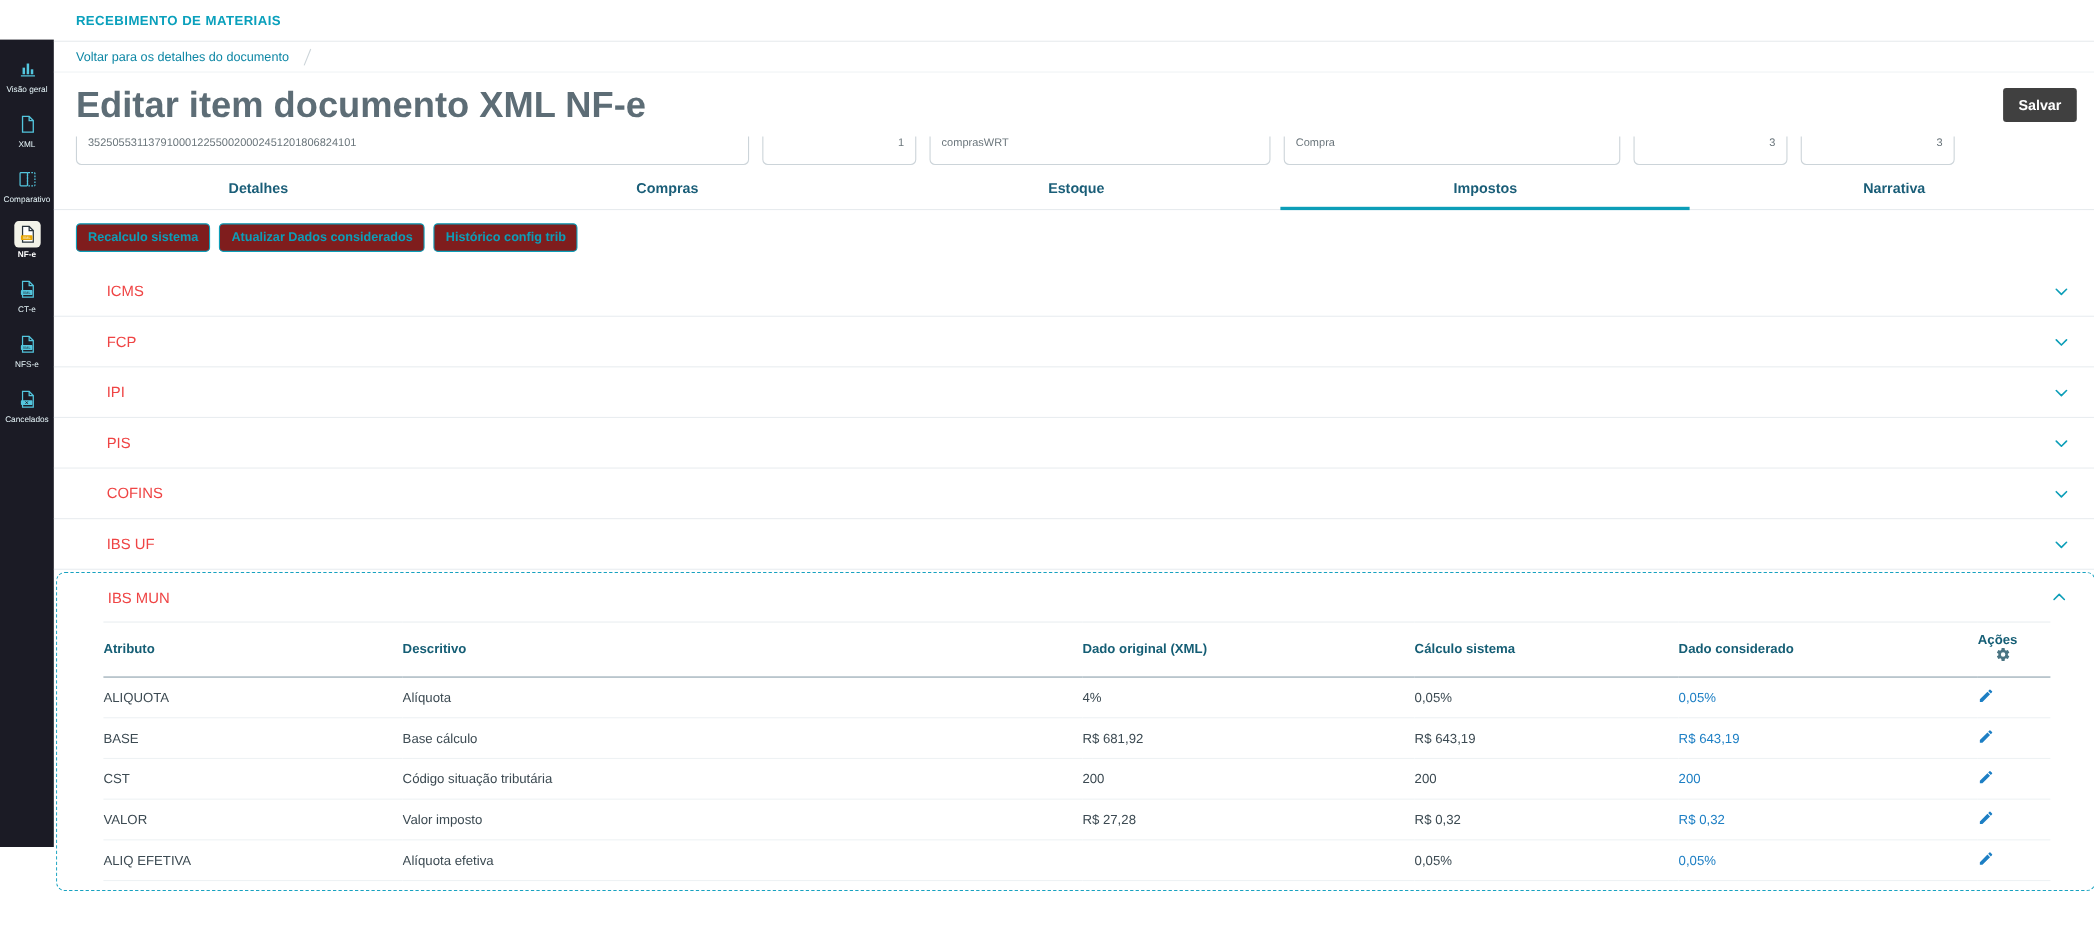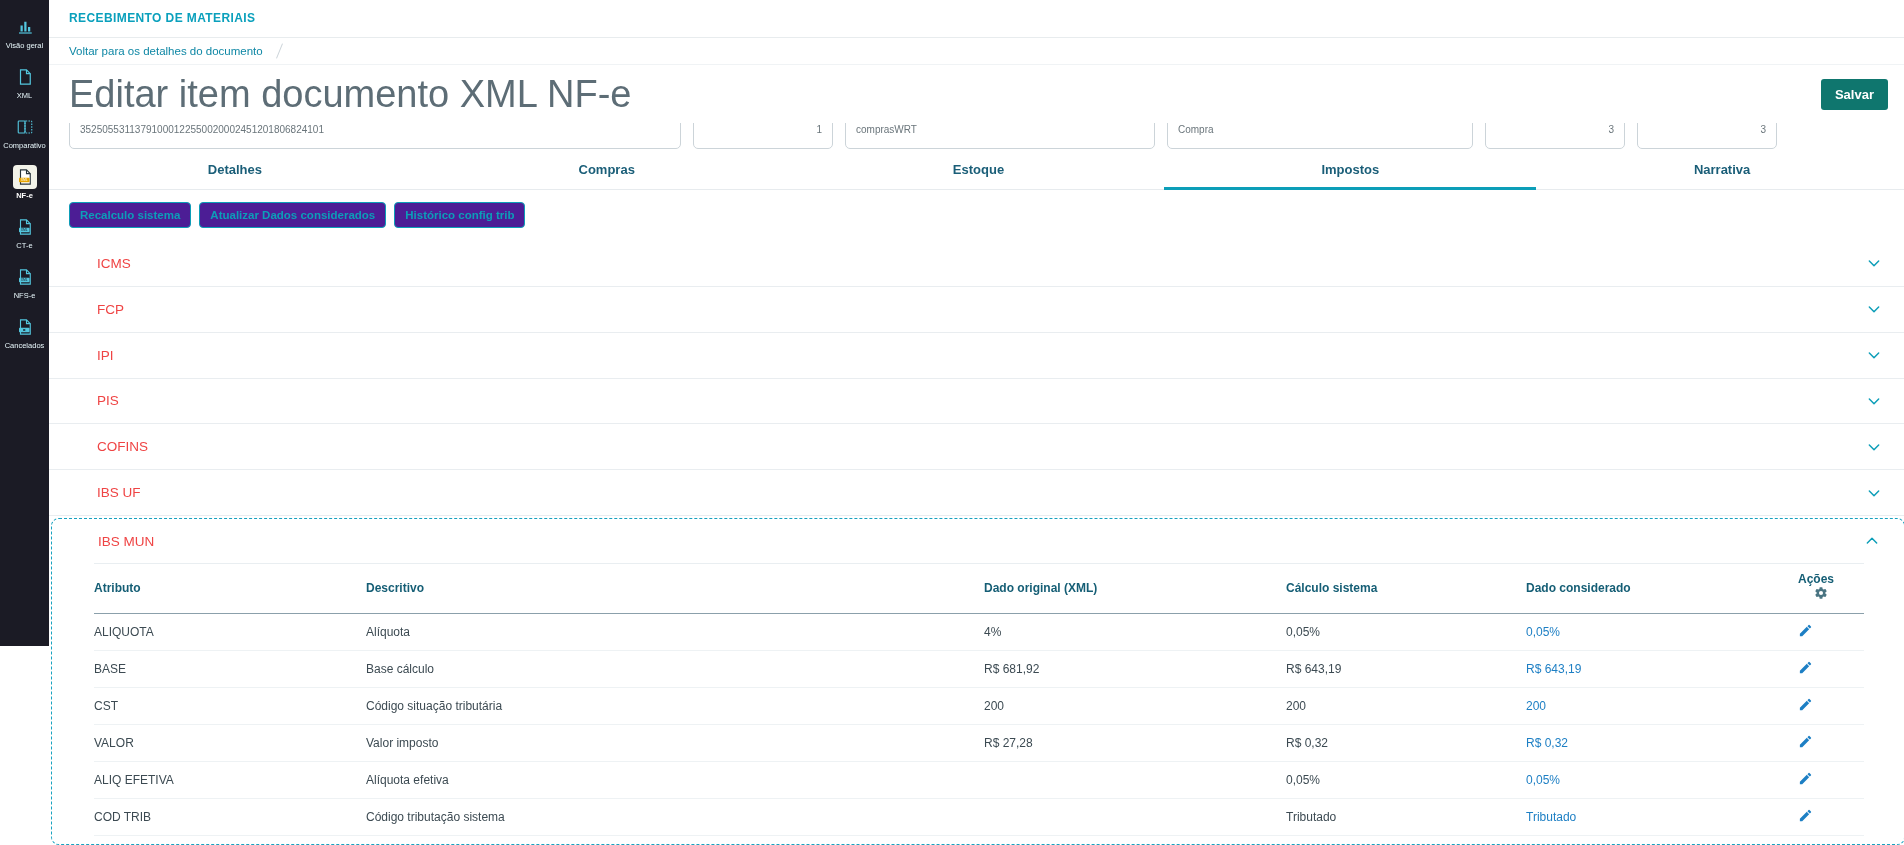--- a/index.html
+++ b/index.html
@@ -1,22 +1,22 @@
 <!DOCTYPE html>
 <html><head>
 <meta charset="utf-8">
 <style>
   * { box-sizing: border-box; margin: 0; padding: 0; }
   html, body { width: 1904px; height: 845px; overflow: hidden; background: #fff;
     font-family: "Liberation Sans", sans-serif; }
   .app { display: flex; width: 1904px; height: 845px; }
 
   
-  .sidebar { width: 49px; min-width: 49px; height: 646px; background: #1b1b25;
-    display: flex; flex-direction: column; align-items: center; padding-top: 8px; }
+  .sidebar { width: 49px; min-width: 49px; height: 734px; background: #1b1b25;
+    display: flex; flex-direction: column; align-items: center; padding-top: 8px; margin-top: 36px; }
   .sb-item { width: 49px; padding: 7px 1px 8px; display: flex; flex-direction: column;
     align-items: center; cursor: pointer; }
   .sb-icon { width: 24px; height: 24px; display: flex; align-items: center; justify-content: center; }
   .sb-item.active .sb-icon { background: #f3f3e9; border-radius: 4px; }
   .sb-label { font-size: 7.5px; color: #e7f6fa; margin-top: 3px; text-align: center;
     line-height: 8px; white-space: nowrap; }
   .sb-item.active .sb-label { font-weight: bold; color: #ffffff; }
 
   
   .main { flex: 1; display: flex; flex-direction: column; background: #fff; }
@@ -26,40 +26,40 @@
   .module-title { color: #0aa0bc; font-size: 12px; font-weight: bold; letter-spacing: .4px; }
 
   .crumbbar { height: 28px; border-bottom: 1px solid #f0f3f5; display: flex; align-items: center;
     padding-left: 20px; }
   .crumb-link { color: #0e87a5; font-size: 11.5px; cursor: pointer; }
   .crumb-sep { width: 1px; height: 16px; background: #ccd4d9; transform: rotate(22deg);
     margin-left: 16px; }
 
   .title-row { display: flex; justify-content: space-between; align-items: center;
     padding: 10px 20px 8px; }
-  .page-title { font-size: 38px; font-weight: 400; color: #5d6d76; line-height: 38px; }
-  .save-btn { background: #0f766e; color: #fff; font-size: 13px; font-weight: bold;
+  .page-title { font-size: 33px; font-weight: 700; color: #5d6d76; line-height: 38px; }
+  .save-btn { background: #404040; color: #fff; font-size: 13px; font-weight: bold;
     border: none; border-radius: 3px; padding: 8px 14px; cursor: pointer; margin-left: 36px; }
 
   .fields { height: 26px; overflow: hidden; display: flex; gap: 12px; padding: 0 20px;
     margin-top: 2px; }
   .field { border: 1px solid #ccd4d9; border-radius: 5px; height: 40px; margin-top: -14px;
     display: flex; align-items: center; padding: 0 10px; font-size: 10px; color: #6a757b;
     background: #fff; overflow: hidden; white-space: nowrap; }
   .field.right { justify-content: flex-end; }
   .f1 { width: 612px; } .f2 { width: 140px; } .f3 { width: 310px; }
   .f4 { width: 306px; } .f5 { width: 140px; } .f6 { width: 140px; }
 
   .tabs { display: flex; border-bottom: 1px solid #e7ebee; margin-top: 0; }
   .tab { flex: 1; text-align: center; padding: 13px 0 10px; font-size: 13px; font-weight: bold;
     color: #1a5e78; border-bottom: 3px solid transparent; margin-bottom: -1px; cursor: pointer; }
   .tab.active { border-bottom-color: #0c9eb8; }
 
   .btn-row { display: flex; gap: 8px; padding: 12px 20px 13px; }
-  .btn-outline { background: #4c1d95; border: 1px solid #0c9eb8; color: #0c9eb8;
+  .btn-outline { background: #7f1d1d; border: 1px solid #0c9eb8; color: #0c9eb8;
     font-size: 11.5px; font-weight: 600; border-radius: 4px; padding: 6px 10px; cursor: pointer; }
 
   
   .acc-row { display: flex; justify-content: space-between; align-items: center;
     padding: 14px 26px 14px 48px; border-bottom: 1px solid #e9edf0; cursor: pointer; height: 46px; }
   .acc-label { color: #ef4444; font-size: 13.5px; font-weight: normal; }
   .chev { display: inline-flex; }
 
   .acc-expanded { border: 1.5px dashed #17a2c0; border-radius: 8px; margin: 2px 3px 0 2px; }
   .acc-exp-header { display: flex; justify-content: space-between; align-items: center;
@@ -322,28 +322,18 @@
           <tr>
             <td>ALIQ EFETIVA</td>
             <td>Alíquota efetiva</td>
             <td></td>
             <td>0,05%</td>
             <td class="link-cell">0,05%</td>
             <td><button class="pencil-btn"><svg width="15" height="15" viewBox="0 0 24 24" fill="#1d7fc4">
                     <path d="M3 17.25V21h3.75L17.81 9.94l-3.75-3.75L3 17.25zM20.71 7.04a1 1 0 0 0 0-1.41l-2.34-2.34a1 1 0 0 0-1.41 0l-1.83 1.83 3.75 3.75 1.83-1.83z"></path>
                   </svg></button></td>
           </tr>
-          <tr>
-            <td>COD TRIB</td>
-            <td>Código tributação sistema</td>
-            <td></td>
-            <td>Tributado</td>
-            <td class="link-cell">Tributado</td>
-            <td><button class="pencil-btn"><svg width="15" height="15" viewBox="0 0 24 24" fill="#1d7fc4">
-                    <path d="M3 17.25V21h3.75L17.81 9.94l-3.75-3.75L3 17.25zM20.71 7.04a1 1 0 0 0 0-1.41l-2.34-2.34a1 1 0 0 0-1.41 0l-1.83 1.83 3.75 3.75 1.83-1.83z"></path>
-                  </svg></button></td>
-          </tr>
         </tbody>
       </table>
     </section>
 
   </div>
 </div>
 
 </body></html>

